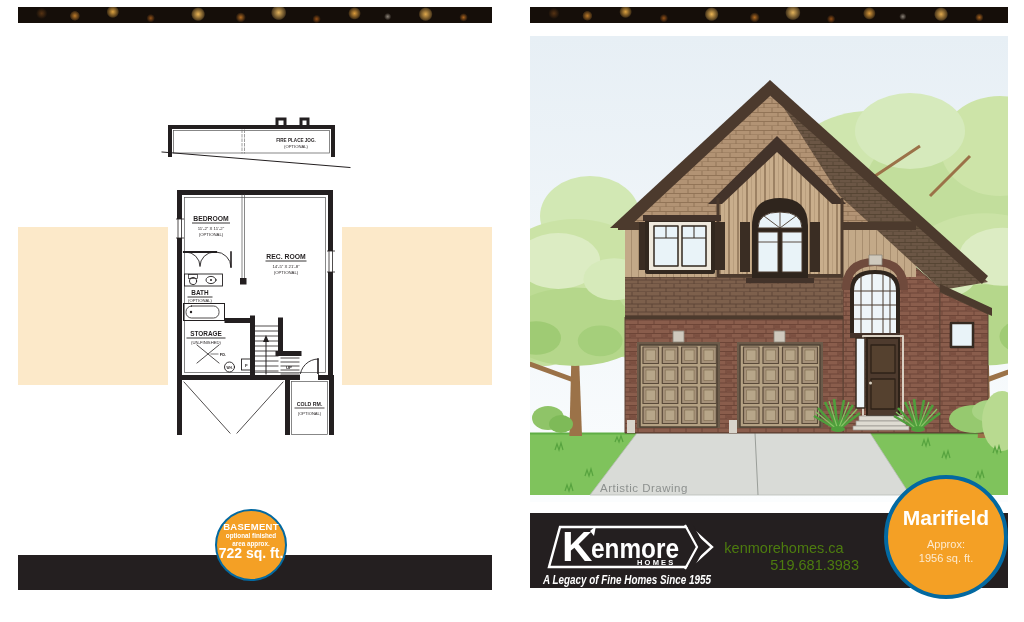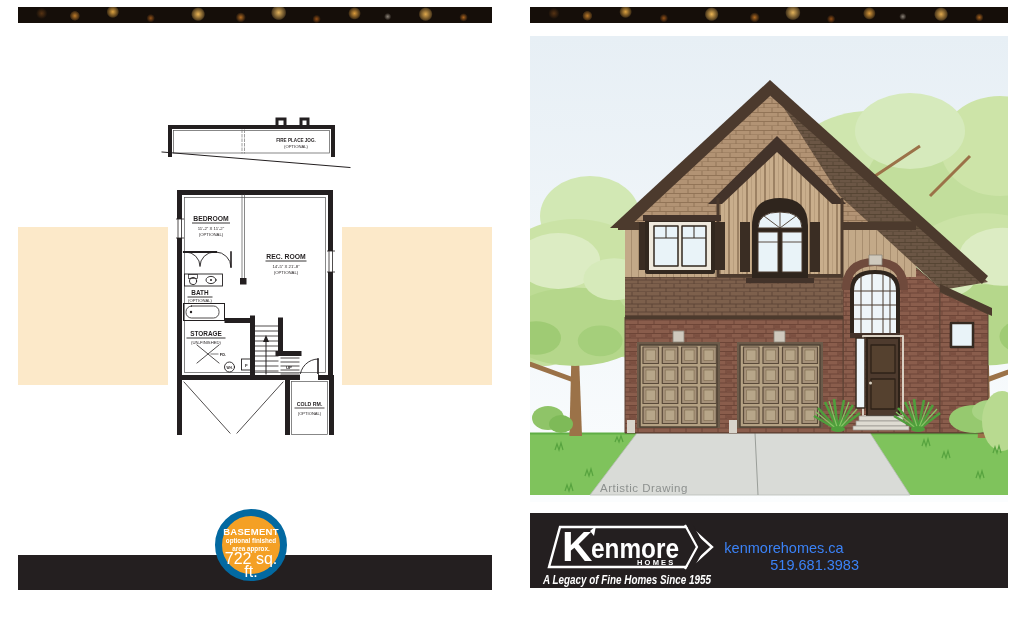--- a/index.html
+++ b/index.html
@@ -20,34 +20,34 @@
       radial-gradient(circle 11px at 55% 35%, rgba(248,196,100,.9), rgba(248,196,100,.25) 60%, transparent 70%),
       radial-gradient(circle 6px at 63% 75%, rgba(190,100,25,.75), transparent 70%),
       radial-gradient(circle 9px at 71% 40%, rgba(240,170,65,.9), rgba(240,170,65,.25) 58%, transparent 70%),
       radial-gradient(circle 5px at 78% 60%, rgba(235,225,210,.55), transparent 72%),
       radial-gradient(circle 10px at 86% 45%, rgba(244,185,85,.9), rgba(244,185,85,.3) 58%, transparent 70%),
       radial-gradient(circle 6px at 94% 65%, rgba(205,120,35,.8), transparent 70%);}
   .peach{position:absolute;width:150px;height:158px;top:227px;background:#fce9c9;}
   .black-bar{position:absolute;background:#241f20;}
   #bar-left{left:0;top:555px;width:474px;height:35px;}
   #bar-right{left:0;top:513px;width:478px;height:75px;}
-  .badge{position:absolute;border-radius:50%;background:#f4a025;border:7px solid #0369a1;
+  .badge{position:absolute;border-radius:50%;background:#f4a025;border:2px solid #0369a1;
          box-sizing:border-box;color:#fff;text-align:center;z-index:5;}
   #badge-basement{left:197px;top:509px;width:72px;height:72px;padding-top:11px;}
   #badge-basement .t1{font-size:9.5px;font-weight:bold;letter-spacing:.3px;line-height:10px;}
   #badge-basement .t2{font-size:6.3px;font-weight:bold;line-height:7.5px;}
-  #badge-basement .t3{font-size:16px;font-weight:normal;line-height:13px;text-align:center;}
+  #badge-basement .t3{font-size:14px;font-weight:bold;line-height:13px;text-align:center;}
   #badge-marifield{left:354px;top:475px;width:124px;height:124px;border-width:4px;padding-top:28px;}
   #badge-marifield .t1{font-size:21px;font-weight:bold;line-height:22px;}
   #badge-marifield .t2{font-size:11px;line-height:14px;color:rgba(255,255,255,.78);margin-top:8px;}
   #badge-marifield .t3{font-size:11px;line-height:14px;color:rgba(255,255,255,.78);}
   #plan-svg{position:absolute;left:132px;top:90px;}
   #illus-svg{position:absolute;left:0;top:36px;}
   #logo-svg{position:absolute;left:10px;top:524px;}
-  #contact{position:absolute;left:179px;top:540px;width:150px;text-align:center;color:#3b82f6;}
+  #contact{position:absolute;left:179px;top:540px;width:150px;text-align:center;color:#4d7c0f;}
   #contact .site{font-size:14.5px;line-height:17px;font-weight:500;}
   #contact .phone{font-size:14.5px;line-height:17px;font-weight:500;text-align:right;}
   text{font-family:"Liberation Sans",sans-serif;}
 </style>
 </head>
 <body>
 
 <div class="page" id="page-left">
   <div class="bokeh"></div>
   <div class="peach" style="left:0;"></div>
@@ -423,13 +423,18 @@
     <text x="51" y="34" font-family="Liberation Serif,serif" font-size="27" font-weight="bold" fill="#fff" textLength="88" lengthAdjust="spacingAndGlyphs">enmore</text>
     <text x="97" y="41" font-size="7.5" font-weight="bold" letter-spacing="2.2" fill="#fff">HOMES</text>
     <text x="3" y="60" font-family="Liberation Serif,serif" font-size="12" font-style="italic" font-weight="bold" fill="#fff" textLength="168" lengthAdjust="spacingAndGlyphs">A Legacy of Fine Homes Since 1955</text>
   </svg>
 
   <div id="contact">
     <div class="site">kenmorehomes.ca</div>
     <div class="phone">519.681.3983</div>
   </div>
 
+  <div class="badge" id="badge-marifield">
+    <div class="t1">Marifield</div>
+    <div class="t2">Approx:</div>
+    <div class="t3">1956 sq. ft.</div>
+  </div>
 </div>
 
 </body></html>

